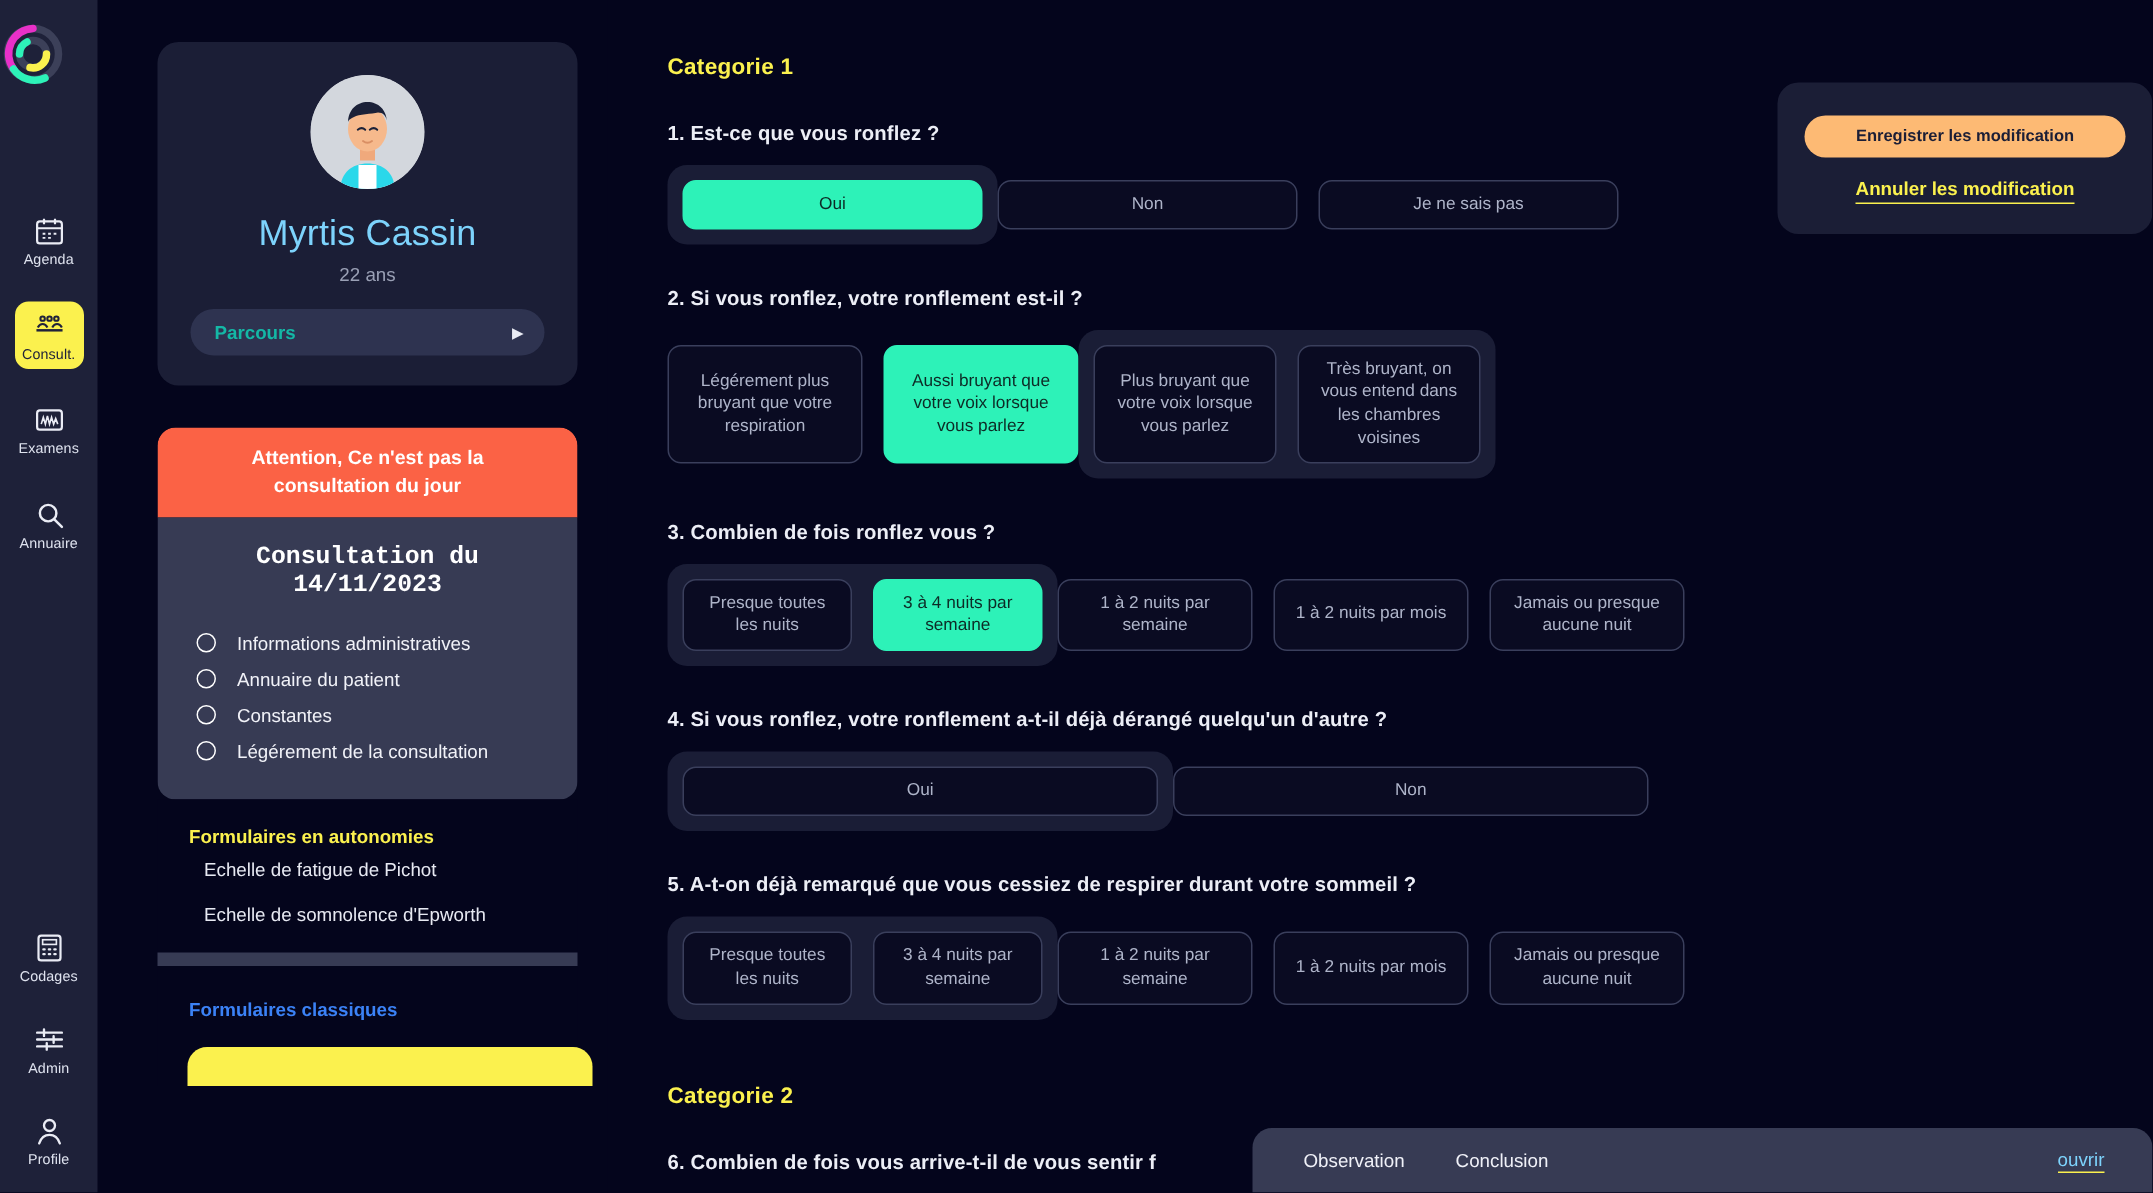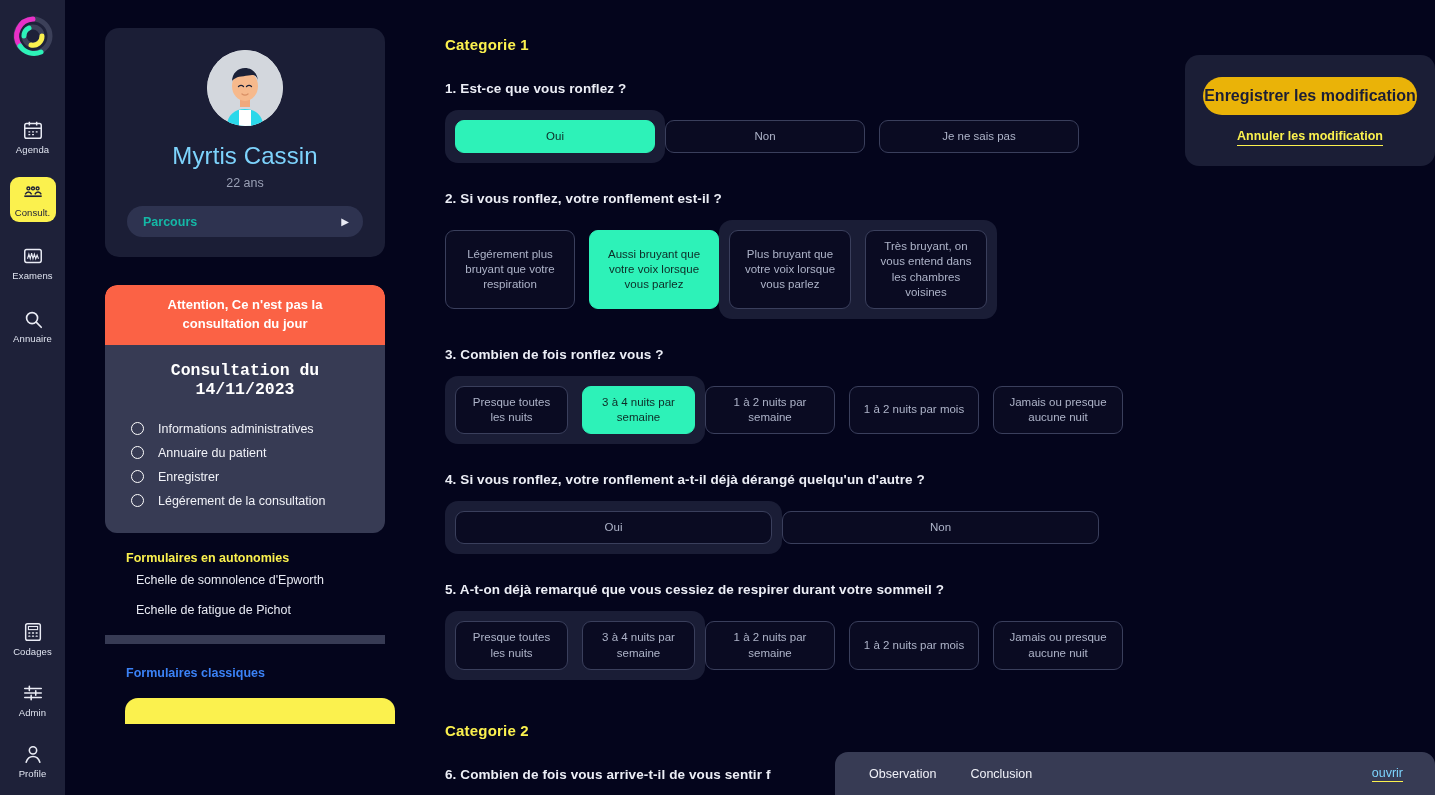--- a/index.html
+++ b/index.html
@@ -10,23 +10,23 @@
     background: #04051c;
     font-family: "Liberation Sans", sans-serif;
     color: #e8eaf2;
   }
   .app { display: flex; width: 1435px; height: 795px; position: relative; }
 
   
   .rail {
     width: 65px; height: 795px; flex: 0 0 65px;
     background: #1e2139;
-    display: flex; flex-direction: column; align-items: center;
+    display: flex; flex-direction: column; 
     padding-top: 14px;
-    position: relative; z-index: 4;
+    position: relative; z-index: 4; gap: 24px;
   }
   .logo { width: 44px; height: 44px; margin-bottom: 56px; position: relative; }
   .rail-nav { display: flex; flex-direction: column; align-items: center; gap: 18px; width: 100%; }
   .rail-bottom { margin-top: auto; display: flex; flex-direction: column; align-items: center; gap: 16px; padding-bottom: 12px; }
   .rail-item {
     width: 46px; border-radius: 9px;
     display: flex; flex-direction: column; align-items: center; justify-content: center;
     gap: 3px; padding: 5px 2px 4px; cursor: pointer;
   }
   .rail-item.active { background: #fbf14e; }
@@ -108,24 +108,24 @@
   .opt.w-freq { width: 113px; }
   .opt.w-freqwide { width: 130px; }
 
   
   .actions {
     position: absolute; right: 0; top: 55px;
     width: 250px; background: #1b1e36; border-radius: 14px;
     padding: 22px 18px 20px; text-align: center; z-index: 5;
   }
   .save-btn {
-    background: #eab308; color: #1b1e36; border: none;
-    border-radius: 19px; height: 38px; width: 100%;
+    background: #fdba74; color: #1b1e36; border: none;
+    border-radius: 19px; height: 28px; width: 100%;
     font-family: "Liberation Sans", sans-serif;
-    font-size: 16px; font-weight: 700; cursor: pointer;
+    font-size: 11px; font-weight: 700; cursor: pointer;
   }
   .cancel-btn {
     display: inline-block; margin-top: 14px;
     color: #fbf14e; font-size: 12.5px; font-weight: 700;
     border-bottom: 1.5px solid #fbf14e; padding-bottom: 2px; cursor: pointer;
   }
 
   
   .dock {
     position: absolute; right: 0; bottom: 0; width: 600px; height: 43px;
@@ -267,33 +267,33 @@
         <div class="check-row">
           <span class="check-circle"></span>
           <span class="check-lbl">Informations administratives</span>
         </div>
         <div class="check-row">
           <span class="check-circle"></span>
           <span class="check-lbl">Annuaire du patient</span>
         </div>
         <div class="check-row">
           <span class="check-circle"></span>
-          <span class="check-lbl">Enregistrer</span>
+          <span class="check-lbl">Constantes</span>
         </div>
         <div class="check-row">
           <span class="check-circle"></span>
           <span class="check-lbl">Légérement de la consultation</span>
         </div>
       </div>
     </section>
 
     <section class="forms-sec">
       <div class="forms-head">Formulaires en autonomies</div>
+      <div class="form-link">Echelle de fatigue de Pichot</div>
       <div class="form-link">Echelle de somnolence d'Epworth</div>
-      <div class="form-link">Echelle de fatigue de Pichot</div>
       <div class="divider-bar"></div>
       <div class="forms-head2">Formulaires classiques</div>
       <div class="yellow-btn"></div>
     </section>
   </aside>
 
   <main class="main">
 
     <div class="cat-title">Categorie 1</div>
 

